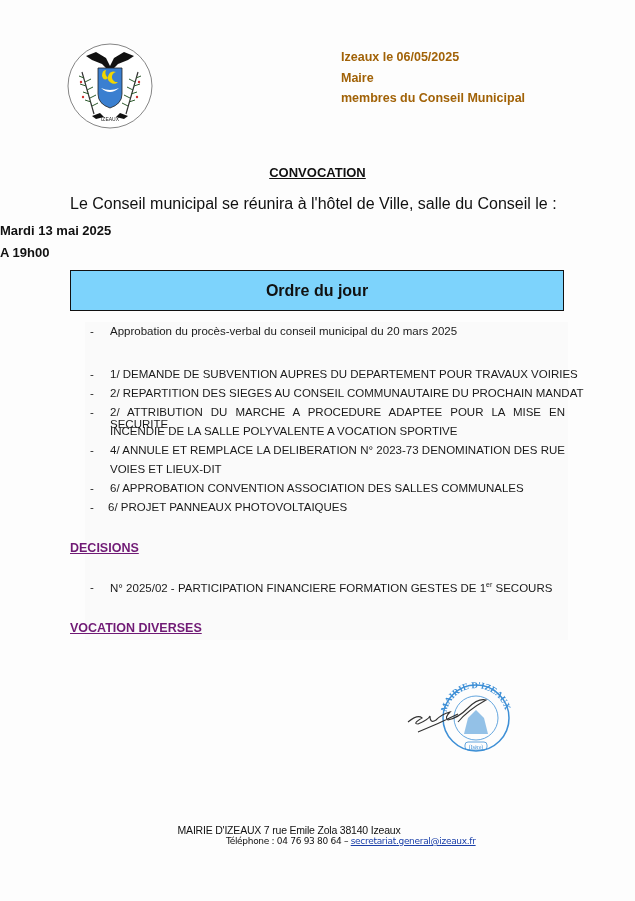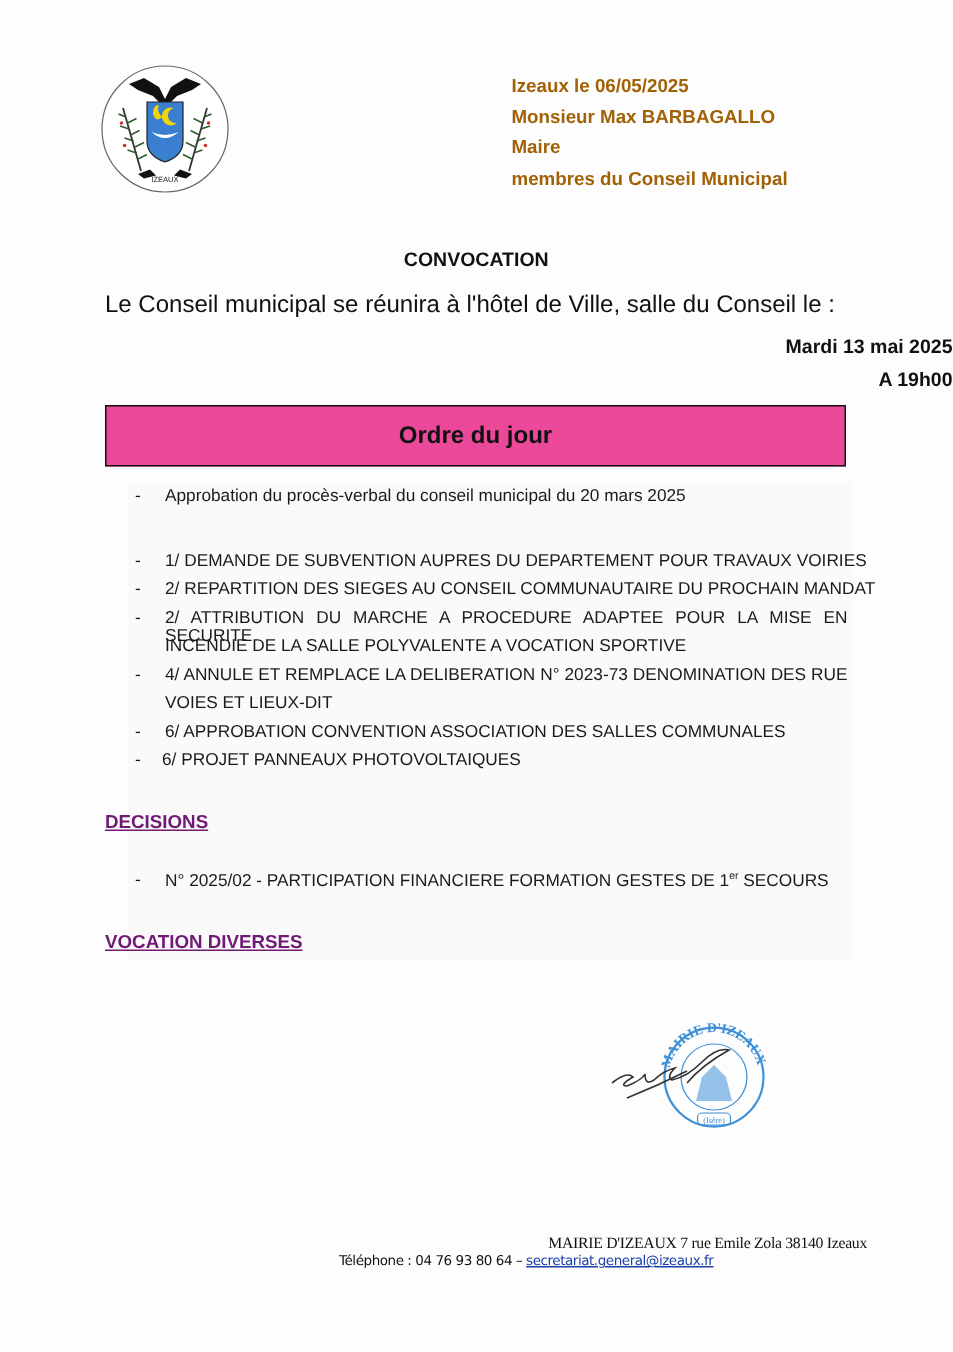--- a/index.html
+++ b/index.html
@@ -5,34 +5,34 @@
   html, body { margin:0; padding:0; }
   body {
     width:635px; height:901px; background:#fdfdfd; position:relative; overflow:hidden;
     font-family:"Liberation Sans", sans-serif; color:#111;
   }
   .abs { position:absolute; }
   .logo { left:66px; top:42px; width:88px; height:88px; }
   .recipient { left:341px; top:47px; font-size:12.5px; font-weight:bold; line-height:20.5px; color:#a16207; }
   .recipient div { white-space:nowrap; }
   .title-conv { left:0; width:635px; top:165px; text-align:center; font-size:13px; font-weight:bold; }
-  .title-conv span { }
+  .title-conv span { text-decoration:underline; }
   .intro { left:70px; top:195px; font-size:16px; }
-  .date-line { left:0; width:635px; text-align:right; font-size:13px; font-weight:bold; }
+  .date-line { left:0; width:635px; text-align:left; font-size:13px; font-weight:bold; }
   .ordre-box { left:70px; top:270px; width:494px; height:41px; border:1.5px solid #111; box-sizing:border-box;
-    display:flex; align-items:center; justify-content:center; font-size:16px; font-weight:bold; background:#ec4899; }
+    display:flex; align-items:center; justify-content:center; font-size:16px; font-weight:bold; background:#7dd3fc; }
   .listbg { left:85px; top:322px; width:483px; height:318px; background:#fafafa; }
   .item { left:90px; font-size:11.5px; color:#1a1a1a; }
   .item .dash { position:absolute; left:0; top:0; }
   .item .txt { position:absolute; left:20px; top:0; white-space:nowrap; }
   .item .txt.justify { width:455px; text-align:justify; text-align-last:justify; white-space:normal; }
   .section { left:70px; font-size:12.5px; font-weight:bold; text-decoration:underline; color:#701a75; }
   sup { font-size:7px; }
   .stamp { left:388px; top:676px; width:150px; height:80px; }
-  .footer1 { left:0; width:578px; top:824px; text-align:right; font-size:10.5px; color:#111; font-family:Liberation Serif, serif; letter-spacing:-0.2px; }
+  .footer1 { left:0; width:578px; top:824px; text-align:center; font-size:10.5px; color:#111; font-family:Liberation Sans, sans-serif; letter-spacing:-0.2px; }
   .footer2 { left:226px; top:836px; font-size:9px; color:#111; font-family:"DejaVu Sans", sans-serif; letter-spacing:-0.3px; }
   .footer2 a { color:#1a3fa8; text-decoration:underline; }
 </style>
 </head>
 <body>
 
 <div class="abs logo">
   <svg width="88" height="88" viewBox="0 0 88 88">
     <circle cx="44" cy="44" r="42" fill="#fff" stroke="#666" stroke-width="0.8"></circle>
 
@@ -55,21 +55,20 @@
     <path d="M35 46 q9 8 18 0 q-9 4 -18 0z" fill="#fff"></path>
 
     <path d="M26 74 l8 -3 l4 4 l-8 2z" fill="#111"></path>
     <path d="M62 74 l-8 -3 l-4 4 l8 2z" fill="#111"></path>
     <text x="44" y="79" font-size="5" text-anchor="middle" fill="#222" font-family="Liberation Sans, sans-serif">IZEAUX</text>
   </svg>
 </div>
 
 <div class="abs recipient">
   <div>Izeaux le 06/05/2025</div>
-  <div>Monsieur Max BARBAGALLO</div>
   <div>Maire</div>
   <div>membres du Conseil Municipal</div>
 </div>
 
 <div class="abs title-conv"><span>CONVOCATION</span></div>
 <div class="abs intro">Le Conseil municipal se réunira à l'hôtel de Ville, salle du Conseil le :</div>
 <div class="abs date-line" style="top:223px">Mardi 13 mai 2025</div>
 <div class="abs date-line" style="top:245px">A 19h00</div>
 
 <div class="abs ordre-box">

